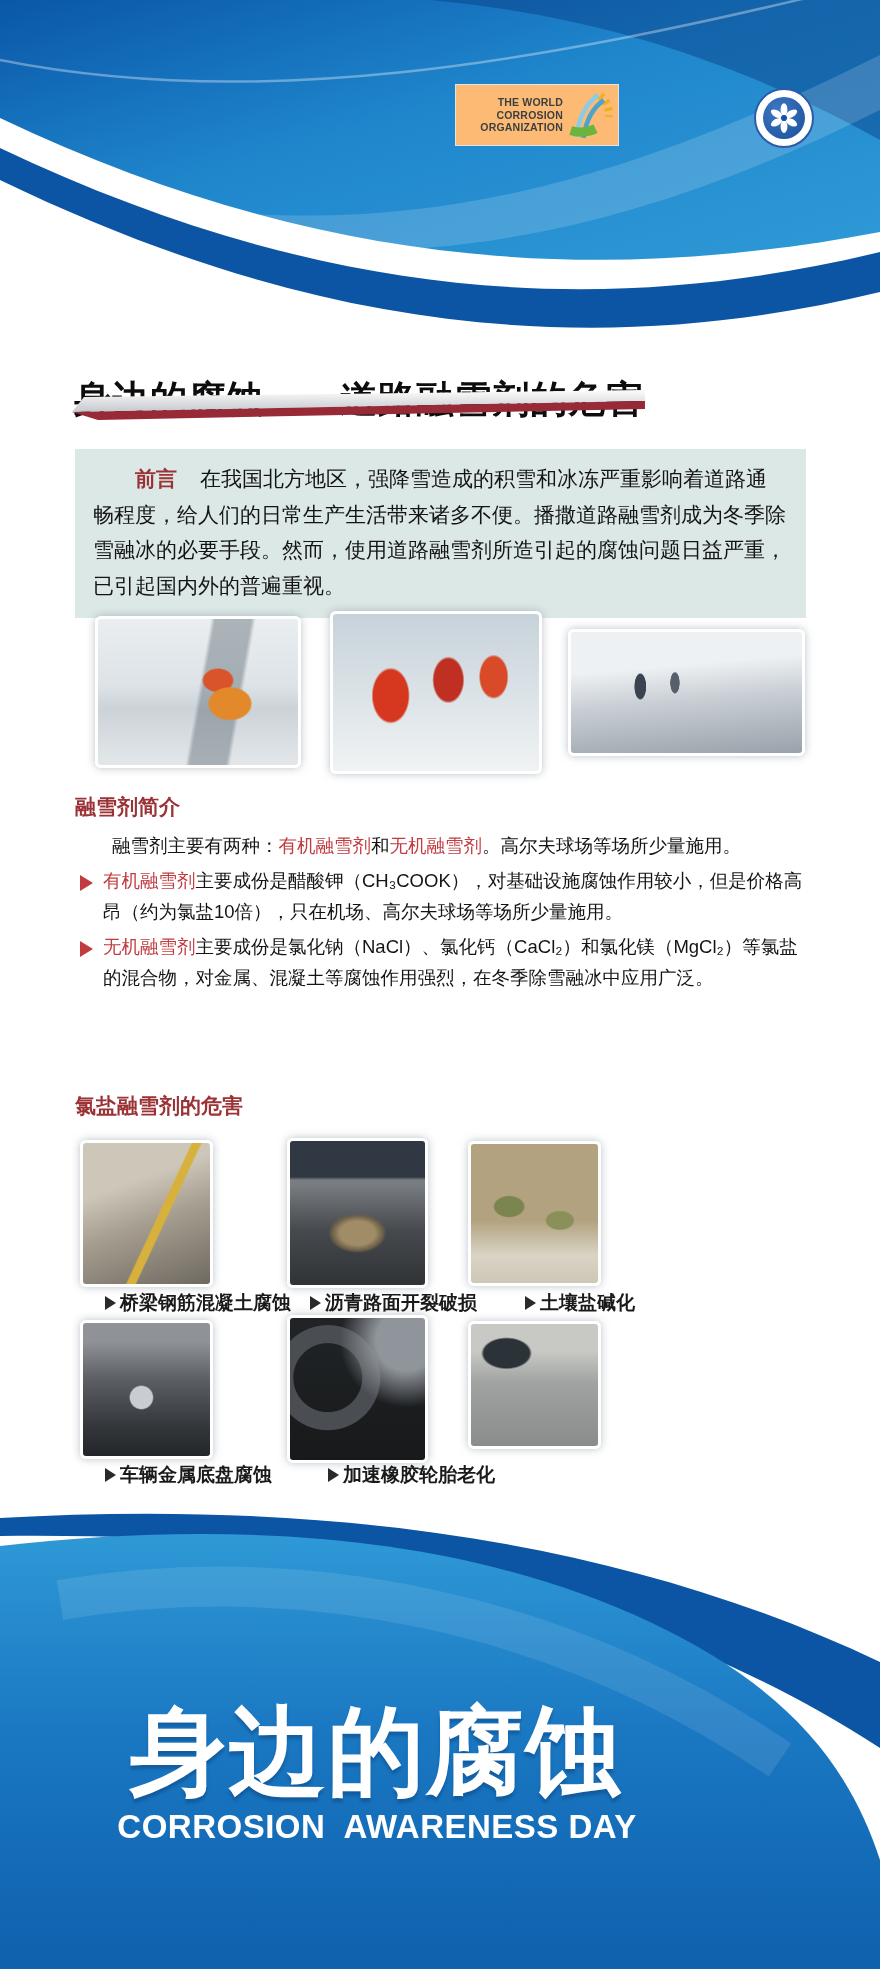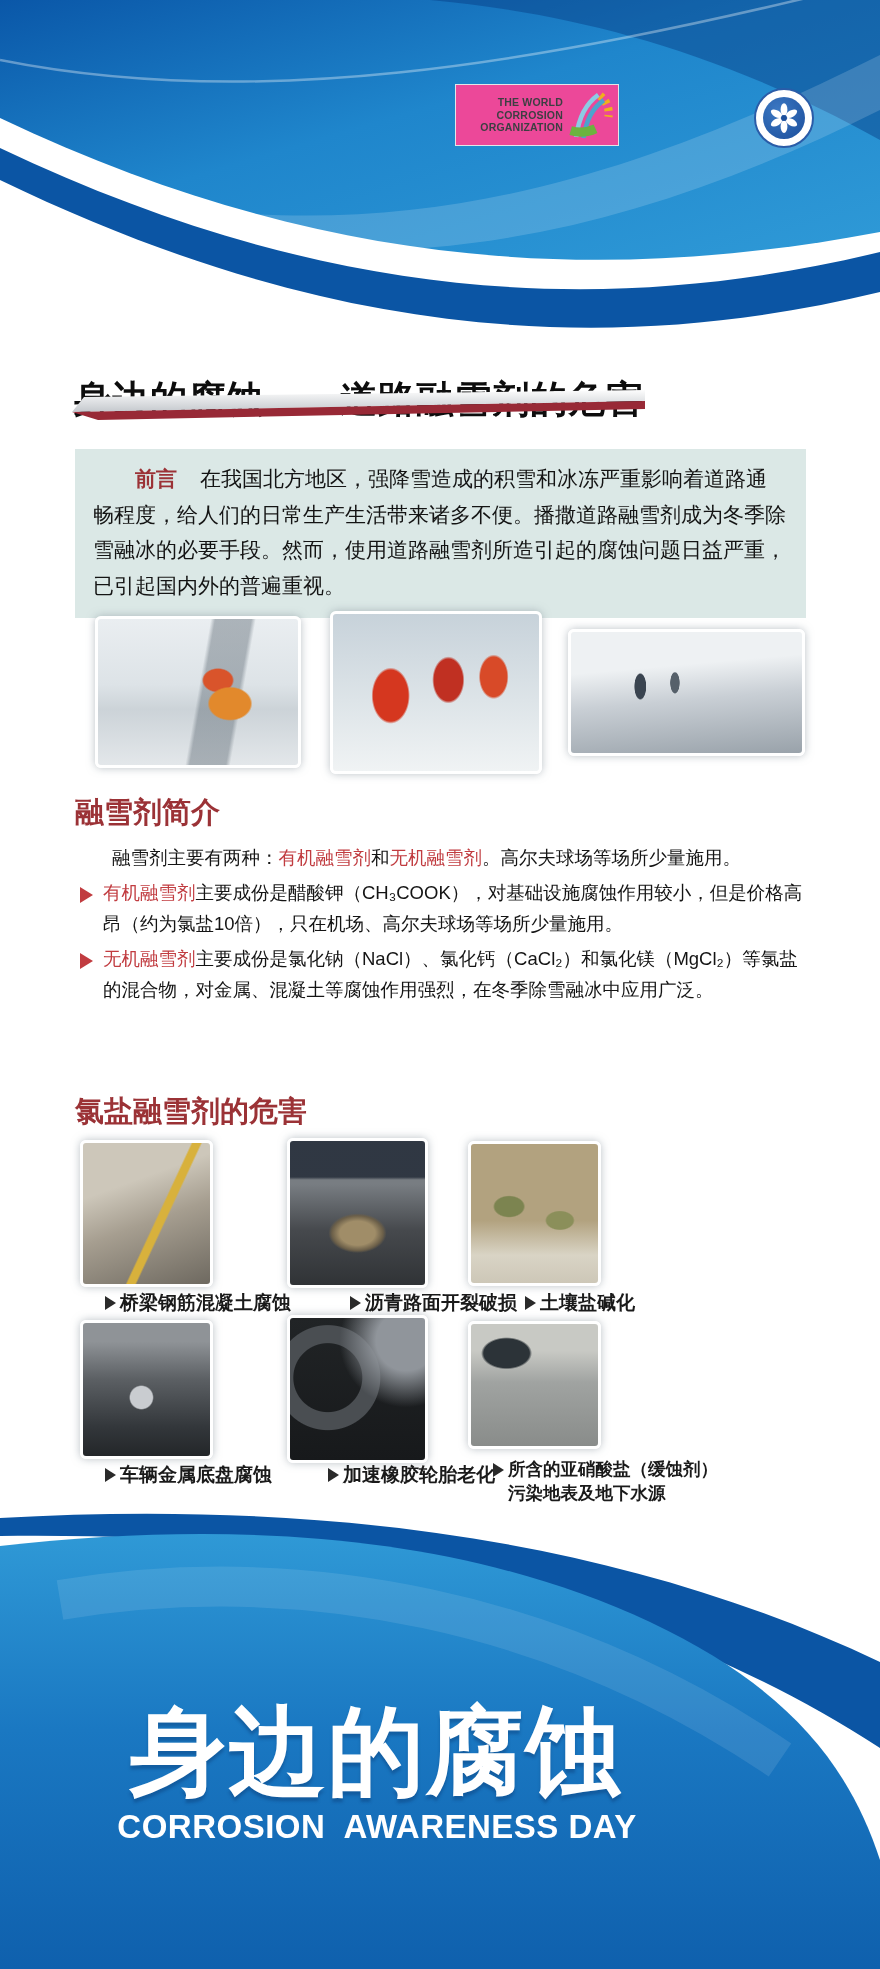--- a/index.html
+++ b/index.html
@@ -5,21 +5,21 @@
   html,body{margin:0;padding:0;background:#9aa0a6;}
   *{box-sizing:border-box;}
   .poster{
     position:relative;width:880px;height:1969px;margin:0 auto;background:#fff;overflow:hidden;
     font-family:"Liberation Sans","DejaVu Sans",sans-serif;color:#141414;
   }
   .abs{position:absolute;}
   svg.band{position:absolute;left:0;display:block;}
 
   
-  #logo-wco{left:455px;top:84px;width:164px;height:62px;background:#ec4899;border:1px solid #e2e5e8;
+  #logo-wco{left:455px;top:84px;width:164px;height:62px;background:#fdba74;border:1px solid #e2e5e8;
     display:flex;align-items:center;gap:4px;padding:4px 5px;}
   #logo-wco .wco-text{flex:1;text-align:right;font-size:10.5px;line-height:1.22;font-weight:700;color:#3c3f42;letter-spacing:.2px;}
   #logo-wco .wco-icon{width:46px;height:52px;flex:0 0 auto;}
 
   #logo-imr{left:626px;top:84px;width:124px;height:66px;}
   .imr-bar{position:absolute;top:0;left:3px;width:80px;height:6px;background:#b5151c;box-shadow:0 0 0 1.5px #fff;}
   .imr-tri{position:absolute;top:-3px;left:42px;width:0;height:0;
     border-left:13px solid transparent;border-right:13px solid transparent;border-top:21px solid #b5151c;
     filter:drop-shadow(0 0 1.5px #fff);}
   .imr-text{position:absolute;left:0;top:8px;width:100%;text-align:center;font-size:46px;font-weight:900;
@@ -82,37 +82,37 @@
     background:
       radial-gradient(circle at 86% 16%, #90959b 0 18%, rgba(144,149,155,0) 40%),
       radial-gradient(circle at 28% 42%, rgba(0,0,0,0) 0 34px, #4a4e52 35px 52px, rgba(0,0,0,0) 53px),
       linear-gradient(180deg,#212426 0,#17191b 100%);}
   #p-h6{left:468px;top:1321px;width:133px;height:128px;
     background:
       radial-gradient(ellipse 38px 24px at 28% 24%, #2c3338 0 60%, rgba(44,51,56,0) 67%),
       linear-gradient(180deg,#c8c9c4 0 22%, #a0a3a1 48%, #898c8a 100%);}
 
   
-  .section-heading{font-size:29px;font-weight:900;color:#9b3236;margin:0;}
+  .section-heading{font-size:21px;font-weight:900;color:#9b3236;margin:0;}
   #intro-col{left:75px;top:793px;width:733px;}
   #intro-col .section-heading{margin-bottom:10px;}
   .intro-p{margin:0 0 4px;font-size:18.5px;line-height:1.67;text-indent:2em;}
   .red{color:#c13c40;}
   .bullet{display:flex;margin-top:4px;}
   .tri{display:inline-block;width:0;height:0;border-left:13px solid currentColor;
        border-top:8px solid transparent;border-bottom:8px solid transparent;flex:0 0 auto;}
   .tri-red{color:#c13c40;margin:9px 10px 0 5px;}
   .b-text{flex:1;margin:0;font-size:18.5px;line-height:1.67;}
 
   #hazards-heading{left:75px;top:1092px;}
 
   .hz-cap{position:absolute;display:flex;align-items:center;gap:4px;font-size:19px;font-weight:700;color:#1a1a1a;padding-left:27px;}
   .tri-dark{color:#2a2a2a;border-left-width:11px;border-top-width:7px;border-bottom-width:7px;}
   #cap1{left:78px; top:1290px;}
-  #cap2{left:283px;top:1290px;margin-left:40px;}
+  #cap2{left:283px;top:1290px;}
   #cap3{left:498px;top:1290px;}
   #cap4{left:78px; top:1462px;}
   #cap5{left:283px;top:1462px;margin-left:18px;}
   #cap6{left:466px;top:1458px;align-items:flex-start;}
   #cap6 .tri{margin-top:5px;}
   #cap6 .cap-text{width:212px;font-size:17.5px;line-height:1.35;}
 
   
   #footer-cn{left:57px;top:1688px;width:640px;text-align:center;font-size:97px;font-weight:900;color:#fff;
     letter-spacing:2px;text-shadow:0 4px 3px rgba(8,48,104,.35);white-space:nowrap;}
@@ -227,24 +227,20 @@
     <span class="cap-text">土壤盐碱化</span>
   </div>
   <div class="hz-cap" id="cap4">
     <span class="tri tri-dark"></span>
     <span class="cap-text">车辆金属底盘腐蚀</span>
   </div>
   <div class="hz-cap" id="cap5">
     <span class="tri tri-dark"></span>
     <span class="cap-text">加速橡胶轮胎老化</span>
   </div>
-  <div class="hz-cap" id="cap6">
-    <span class="tri tri-dark"></span>
-    <span class="cap-text">所含的亚硝酸盐（缓蚀剂）污染地表及地下水源</span>
-  </div>
 
   <svg class="band" style="top:1510px" width="880" height="459" viewBox="0 0 880 459">
     <defs>
       <linearGradient id="ftg" x1="0" y1="0" x2="0" y2="1">
         <stop offset="0" stop-color="#2f99d6"></stop>
           <stop offset=".45" stop-color="#1a78c2"></stop>
           <stop offset="1" stop-color="#0f60ad"></stop>
       </linearGradient>
     </defs>
     <path d="M0,8 C320,-10 620,28 880,152 L880,238 C620,70 320,22 0,26 Z" fill="#0b55a4"></path>

